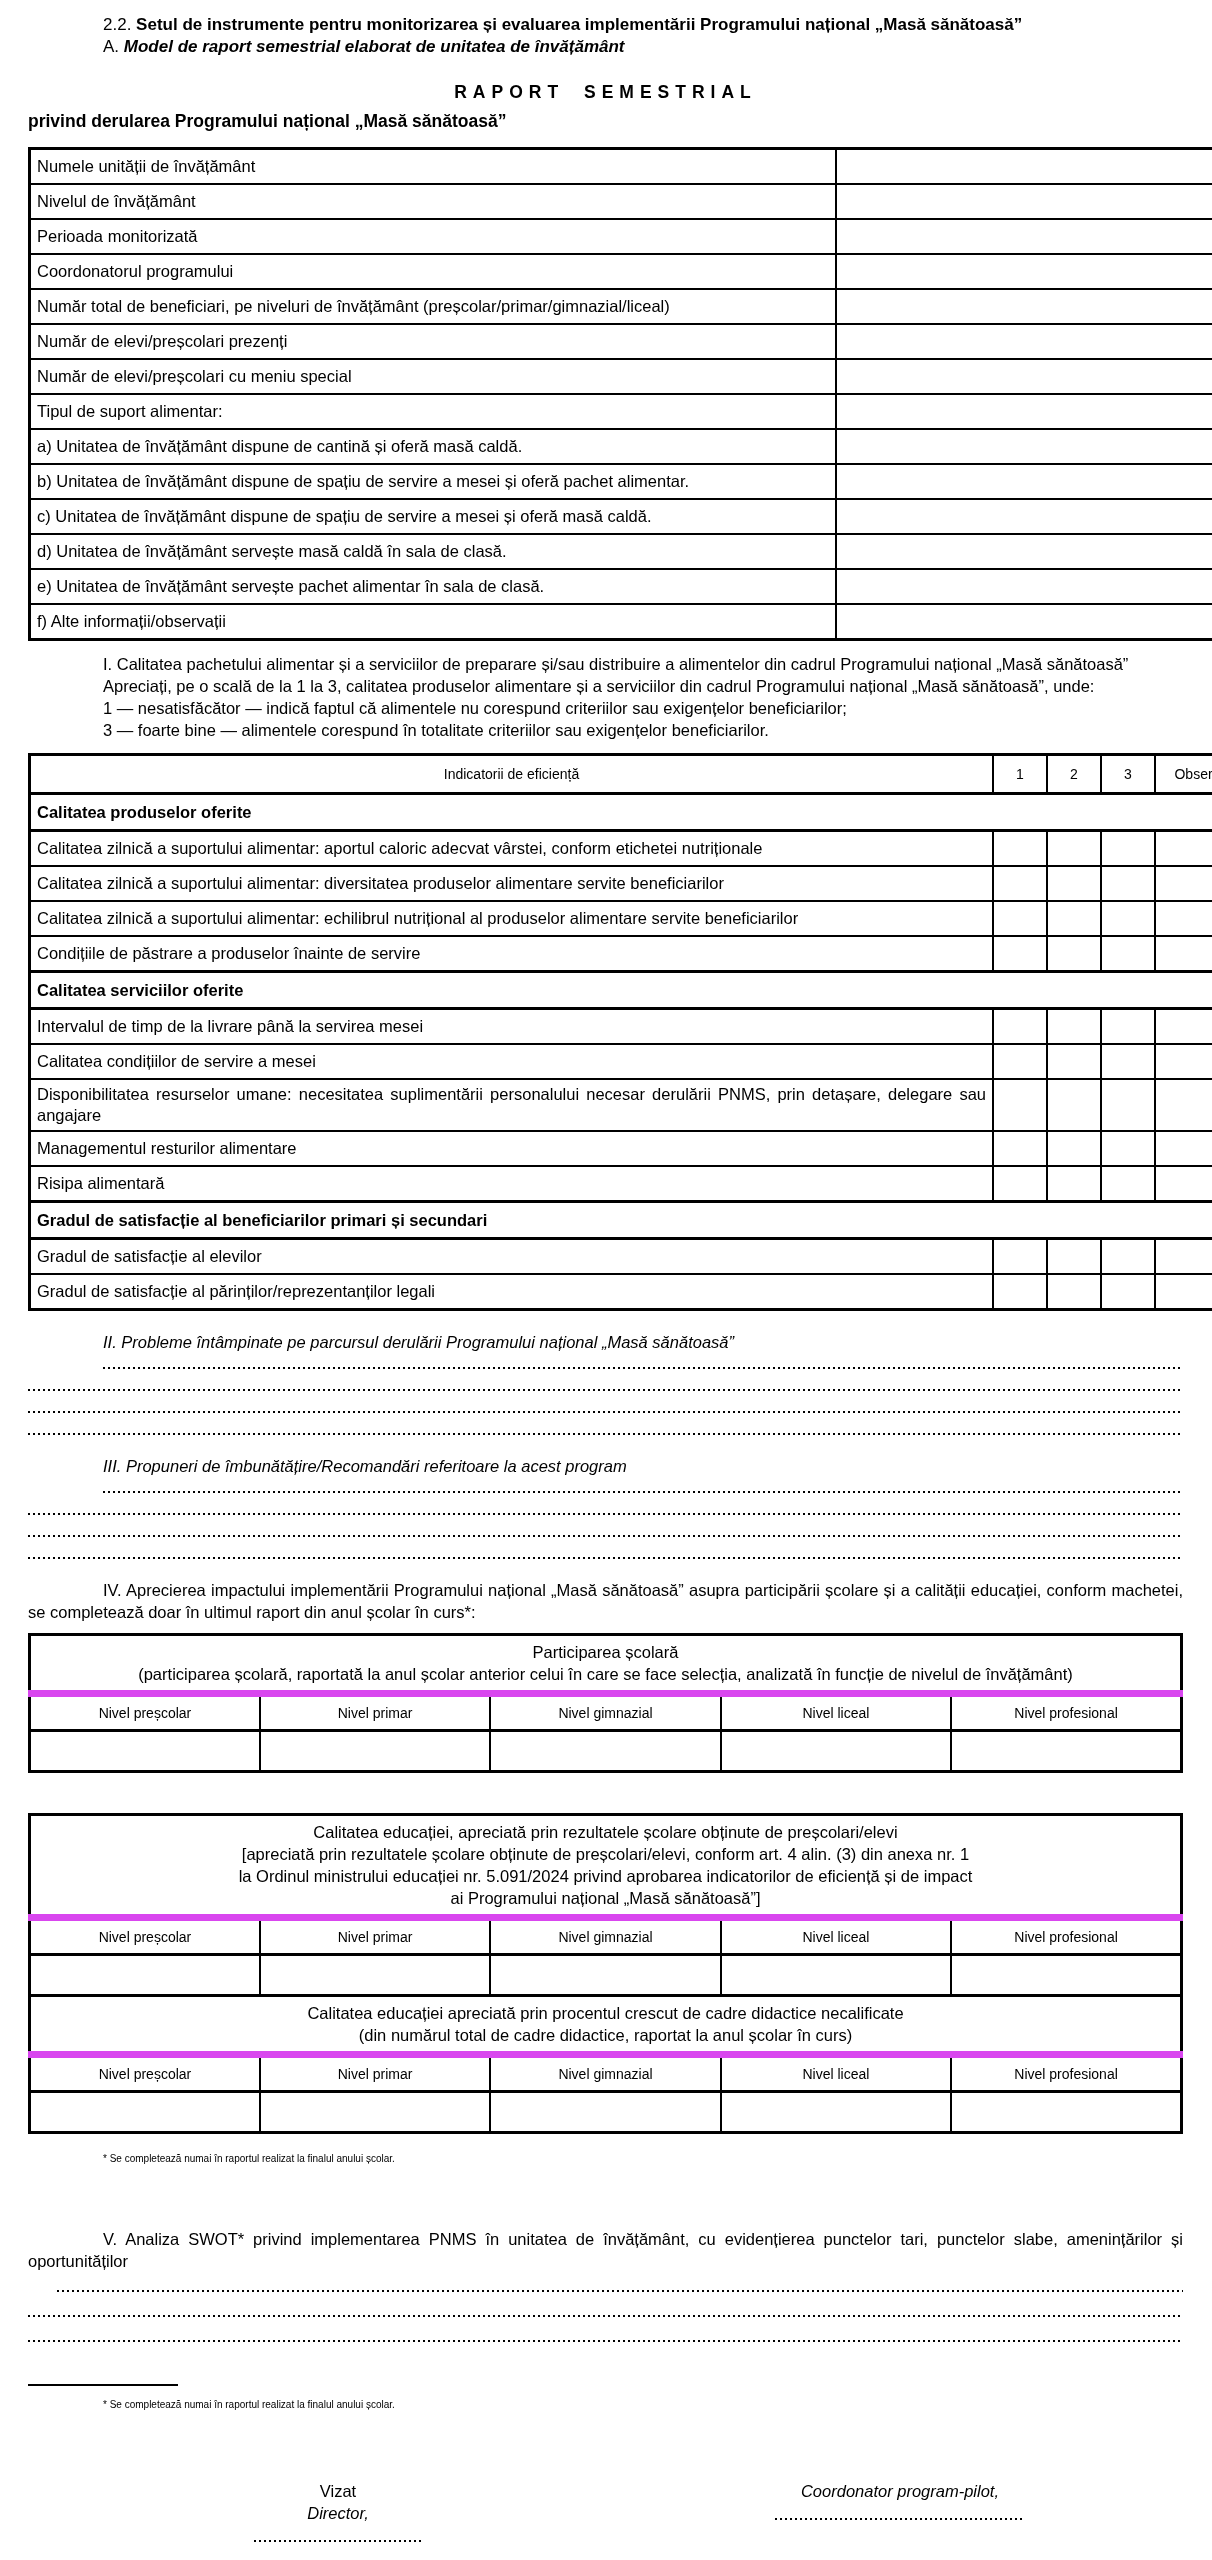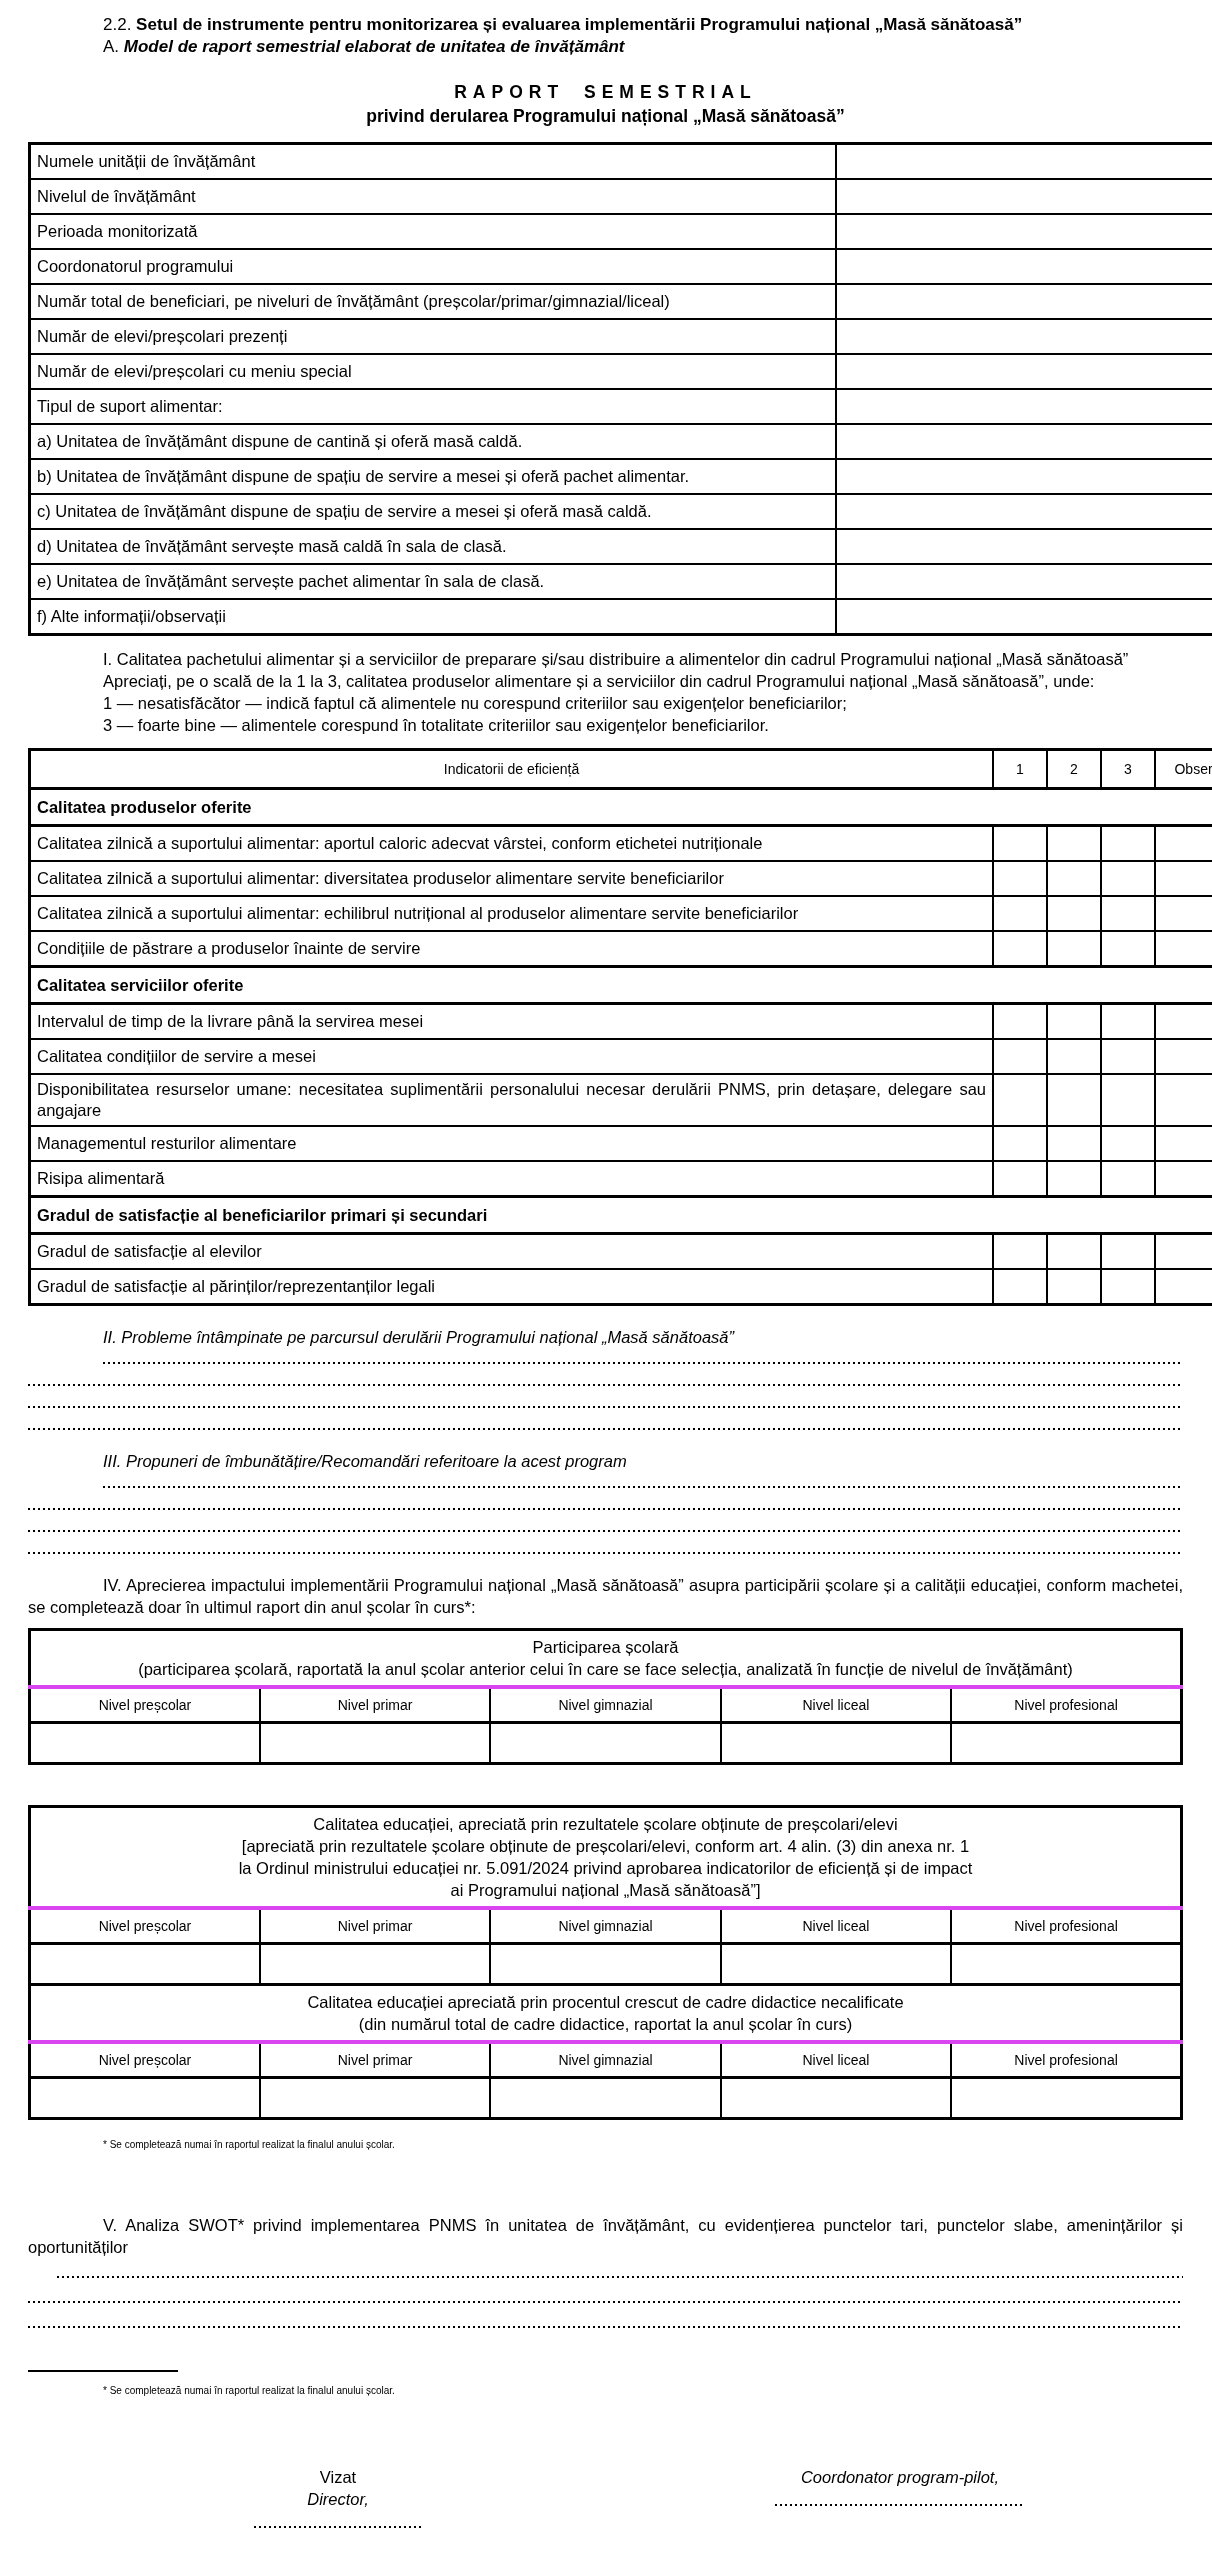--- a/index.html
+++ b/index.html
@@ -3,21 +3,21 @@
 <meta charset="utf-8">
 <style>
   html,body{margin:0;padding:0;background:#fff;}
   body{width:1212px;font-family:"Liberation Sans","DejaVu Sans",sans-serif;color:#000;}
   .page{position:relative;width:1212px;min-height:2560px;box-sizing:border-box;padding:14px 29px 40px 28px;background:#fff;}
   p{margin:0;}
   .h1,.h2{font-size:17px;line-height:22px;margin-left:75px;}
   .h1 b{font-weight:700;}
   .h2 .bi{font-weight:700;font-style:italic;}
   .title{margin-top:22px;text-align:center;font-weight:700;font-size:17.5px;line-height:24px;letter-spacing:6px;word-spacing:9px;}
-  .subtitle{text-align:center;font-weight:700;font-size:17.5px;line-height:24px;}
+  .subtitle{margin-top:5px;font-weight:700;font-size:17.5px;line-height:24px;}
   table{border-collapse:collapse;width:1155px;table-layout:fixed;}
   td{border:2px solid #000;font-size:16.5px;line-height:21px;padding:4px 6px;vertical-align:middle;overflow:hidden;}
   .t1{margin-top:14px;border:3px solid #000;}
   .t1 td.lbl{width:792px;height:25px;}
   .t1 td.blank{width:363px;}
   .t2{margin-top:12px;border:3px solid #000;}
   .t2 .col-ind{width:949px;}
   .t2 .col-n{width:40px;text-align:center;}
   .t2 .col-o{width:88px;text-align:center;}
   .t2 td.hd{font-size:14px;text-align:center;height:28px;border-bottom:3px solid #000;}
@@ -27,21 +27,21 @@
   .para{font-size:16.5px;line-height:22px;text-align:justify;text-indent:75px;}
   .mt12{margin-top:12px;}
   .scale{margin-left:75px;font-size:16.5px;line-height:22px;}
   .sech{margin-top:20px;font-size:16.5px;line-height:22px;text-indent:75px;font-style:italic;}
   .dots{height:2px;margin-bottom:20px;background-image:repeating-linear-gradient(90deg,#000 0,#000 2px,transparent 2px,transparent 5px);}
   .dots.first{margin-left:75px;}
   .dots.firstV{margin-left:29px;}
   .dots.v{margin-bottom:23px;}
   .dgroup{margin-top:14px;}
   .t3{border:3px solid #000;}
-  .t3 td.titlecell{text-align:center;border-bottom:4px solid #d946ef;padding:5px 4px;}
+  .t3 td.titlecell{text-align:center;border-bottom:7px solid #d946ef;padding:5px 4px;}
   .t3 td.titlecell .tl{display:block;font-size:16.5px;line-height:22px;}
   .t3 td.lvl{font-size:14px;text-align:center;height:24px;width:231px;border-bottom:3px solid #000;}
   .t3 td.data{height:30px;}
   .footnote{font-size:10px;line-height:18px;margin-left:75px;}
   .footrule{width:150px;border-top:2px solid #000;margin-top:42px;}
   .sigs{position:relative;height:170px;margin-top:66px;}
   .sigblock{position:absolute;top:0;text-align:center;font-size:16.5px;line-height:22px;}
   .sig-left{left:182px;width:256px;}
   .sig-right{left:722px;width:300px;}
   .vizat{}

